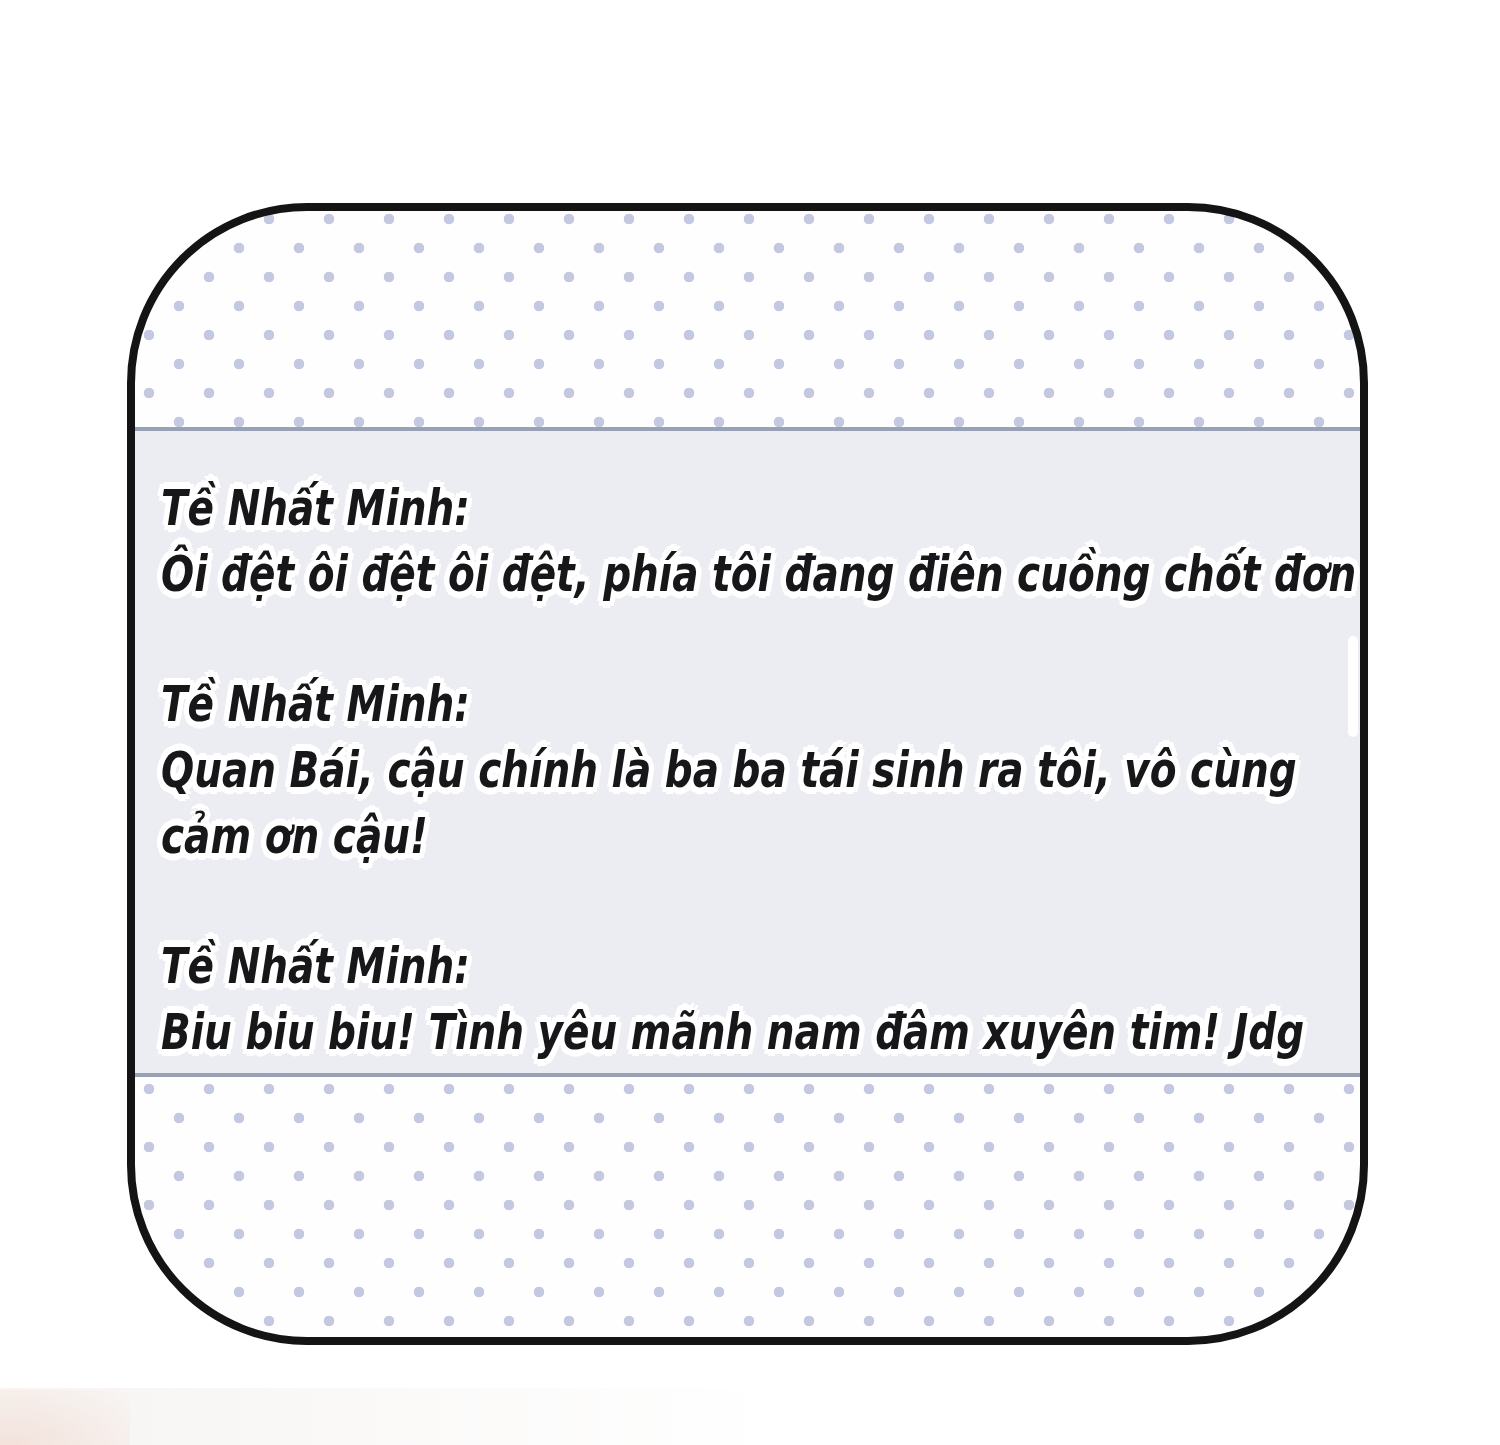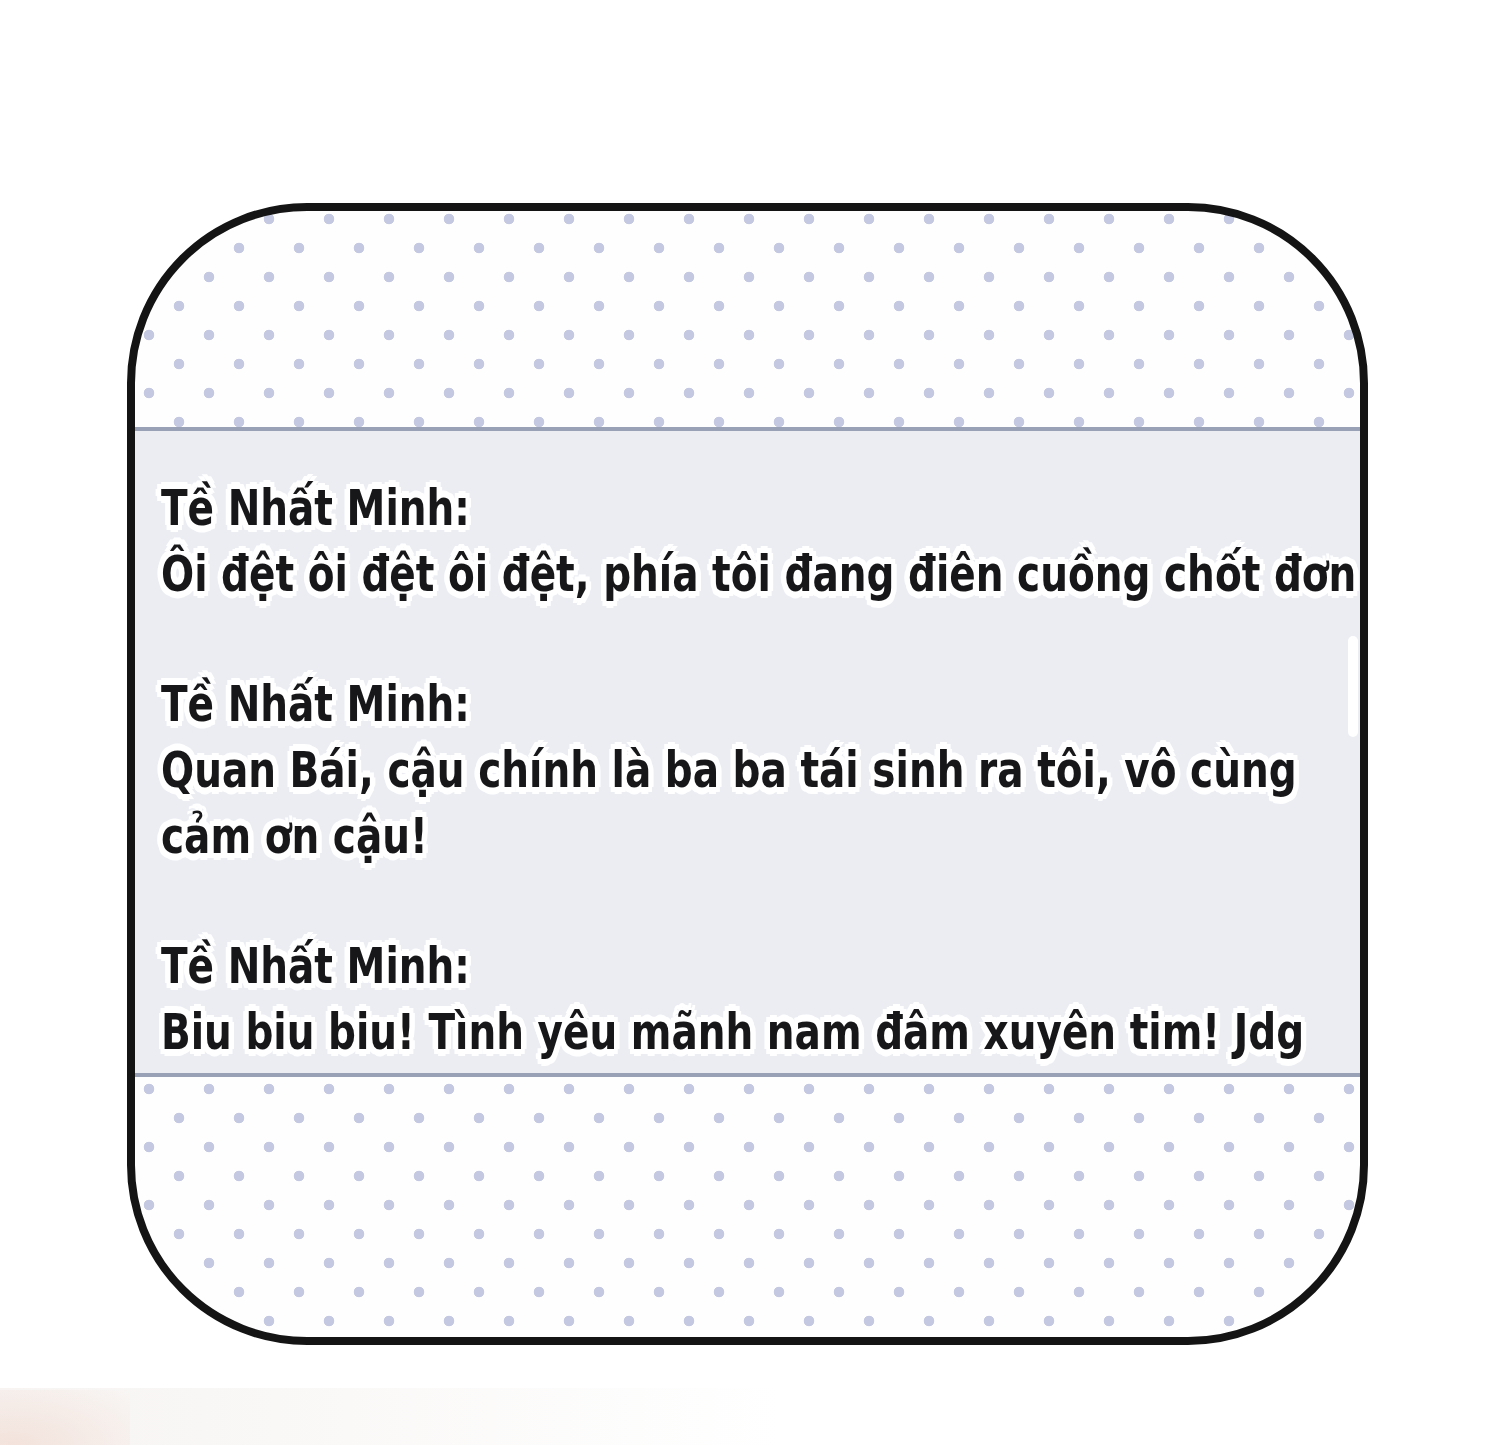--- a/index.html
+++ b/index.html
@@ -19,20 +19,21 @@
     height: 1445px;
     background: var(--outer-background);
     font-family: "DejaVu Sans", "Liberation Sans", sans-serif;
     overflow: hidden;
   }
   .stage {
     position: relative;
     width: 1500px;
     height: 1445px;
     background: var(--outer-background);
+    font-style: italic;
   }
 
   
   .box {
     position: absolute;
     left: 127px;
     top: 203px;
     width: 1241px;
     height: 1142px;
     border: 8px solid var(--box-border);

